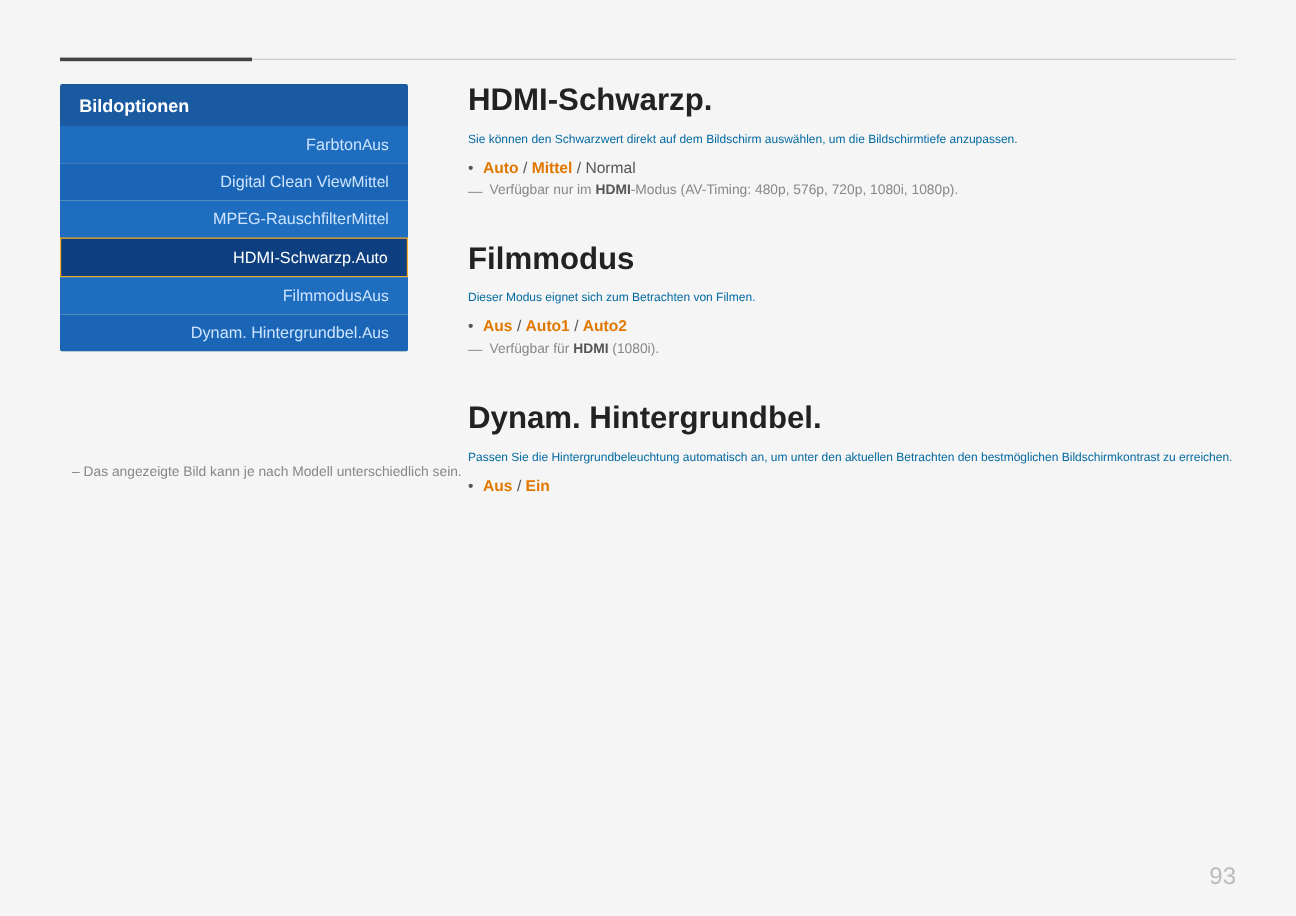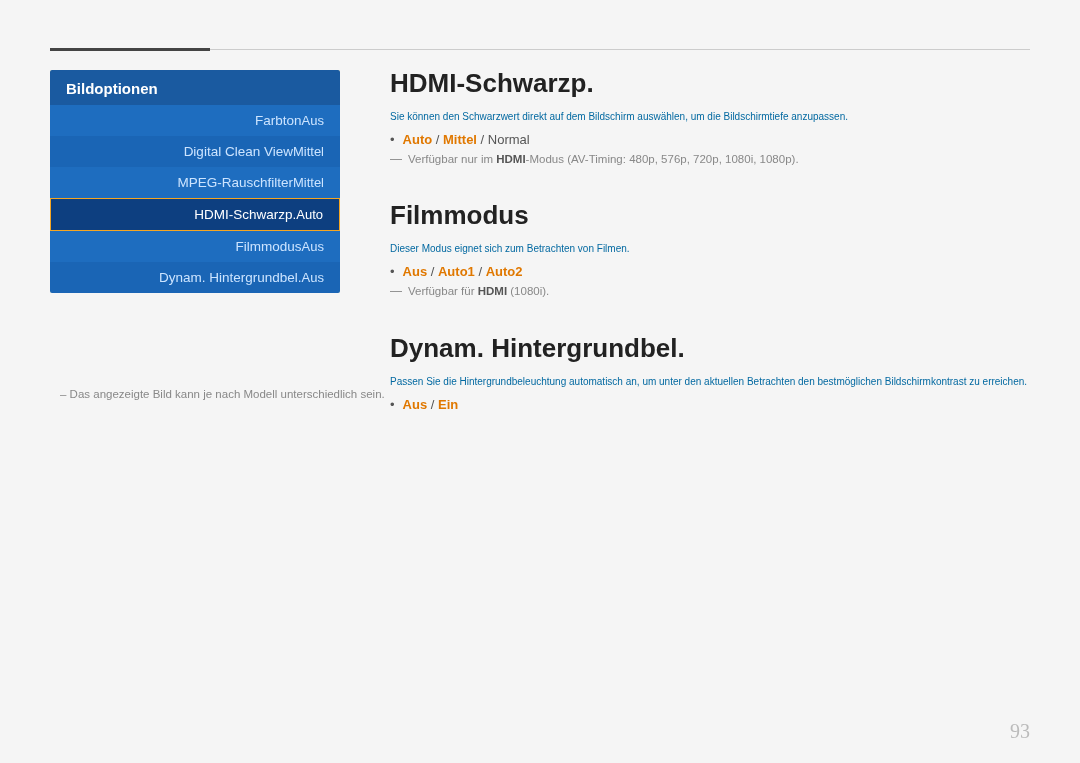--- a/index.html
+++ b/index.html
@@ -167,21 +167,20 @@
     }
 
     
     .page-number {
       position: absolute;
       bottom: 20px;
       right: 50px;
       font-size: 20px;
       color: #bbb;
       font-weight: 300;
-      font-family: Liberation Serif, serif;
     }
 
     .hdmi-section-gap {
       margin-bottom: 32px;
     }
   </style>
 </head>
 <body>
 
 <div class="top-rules">

